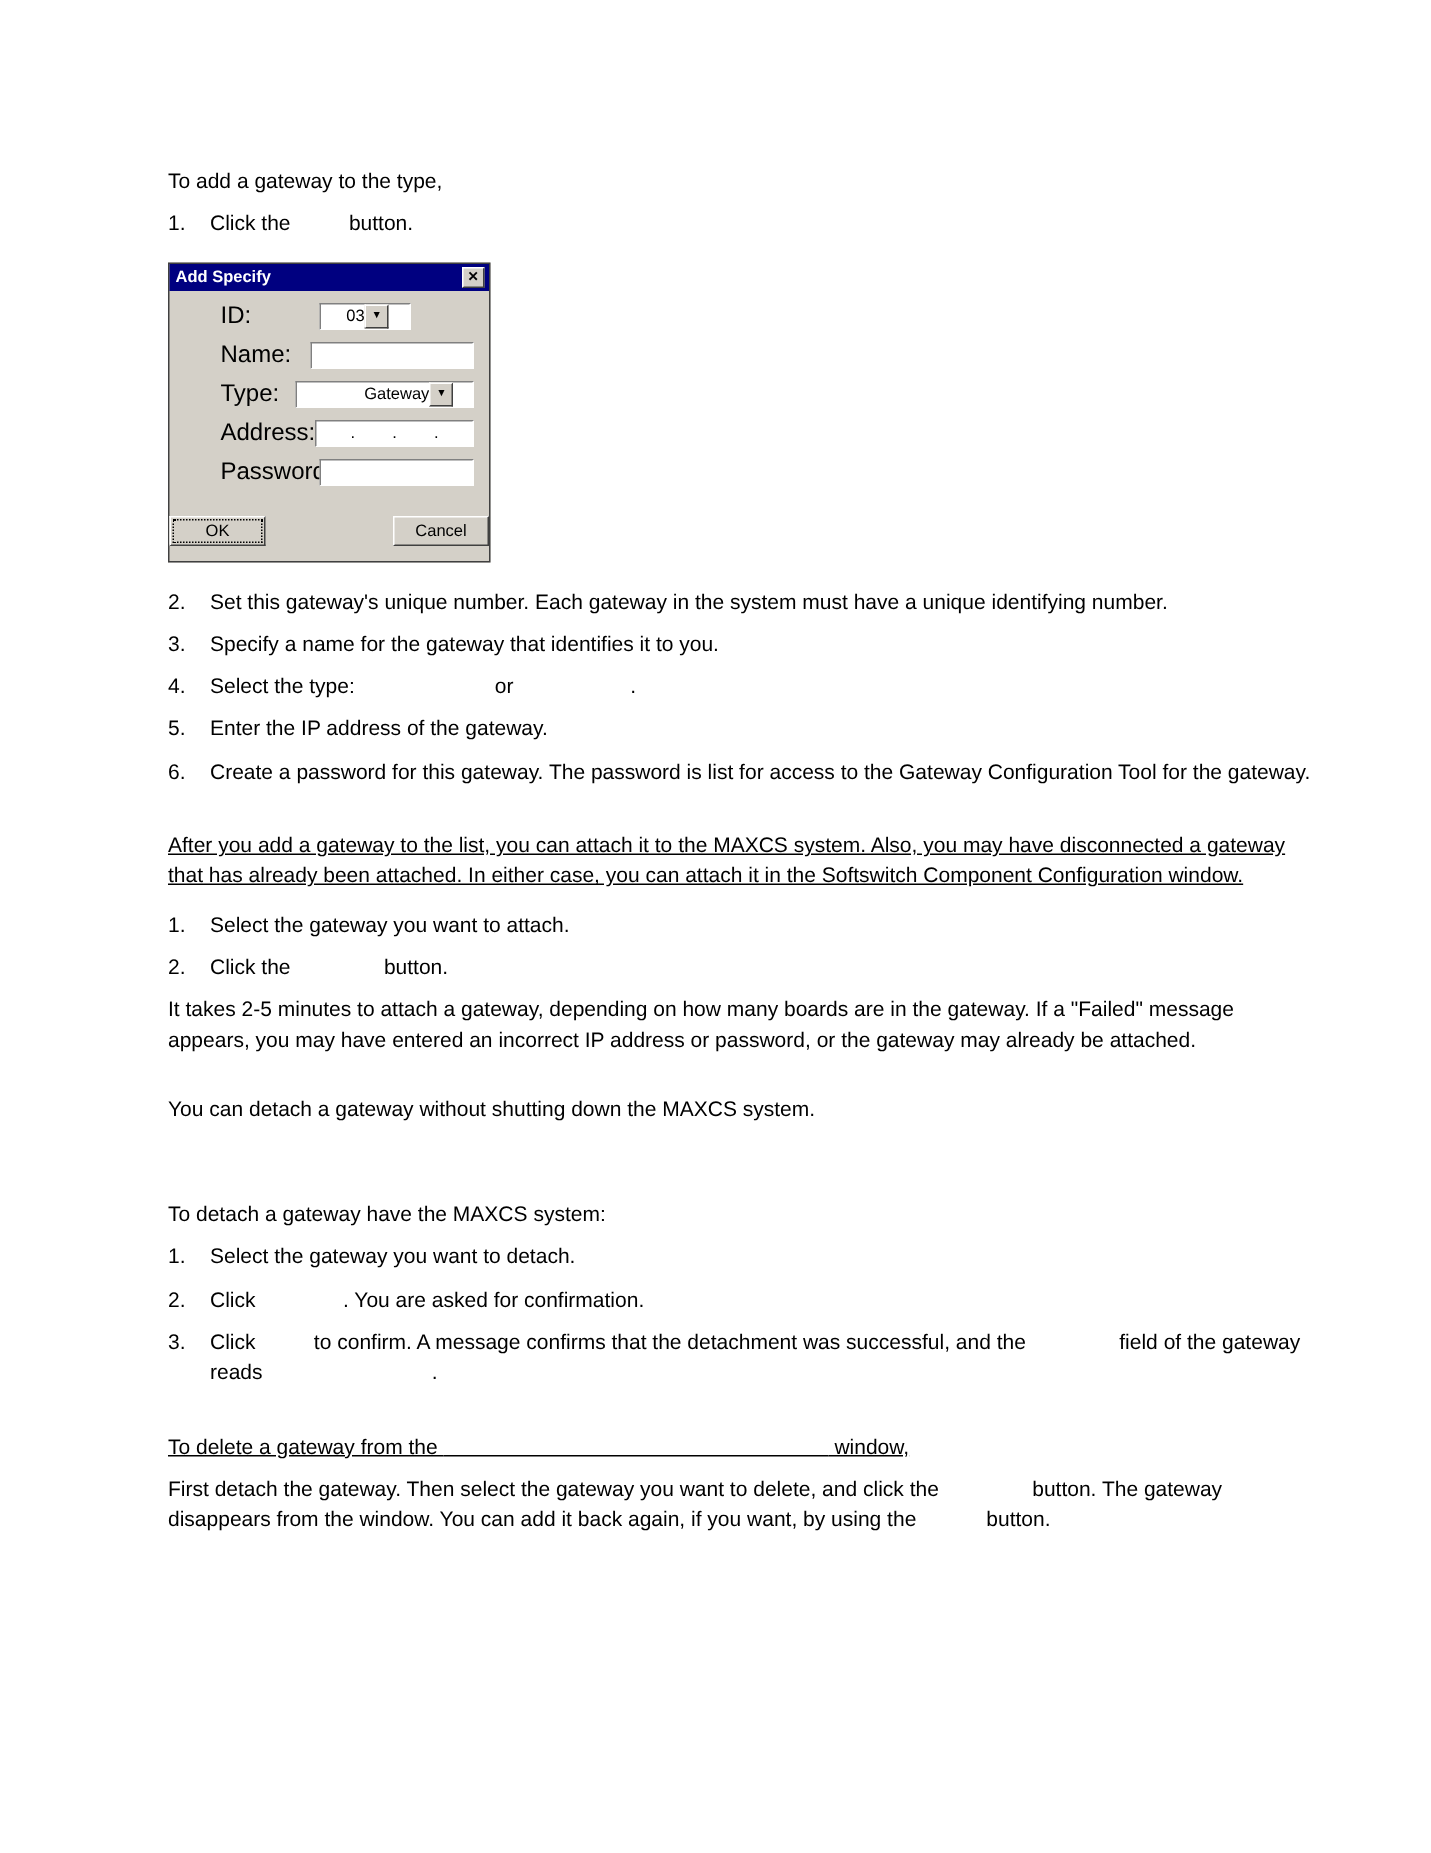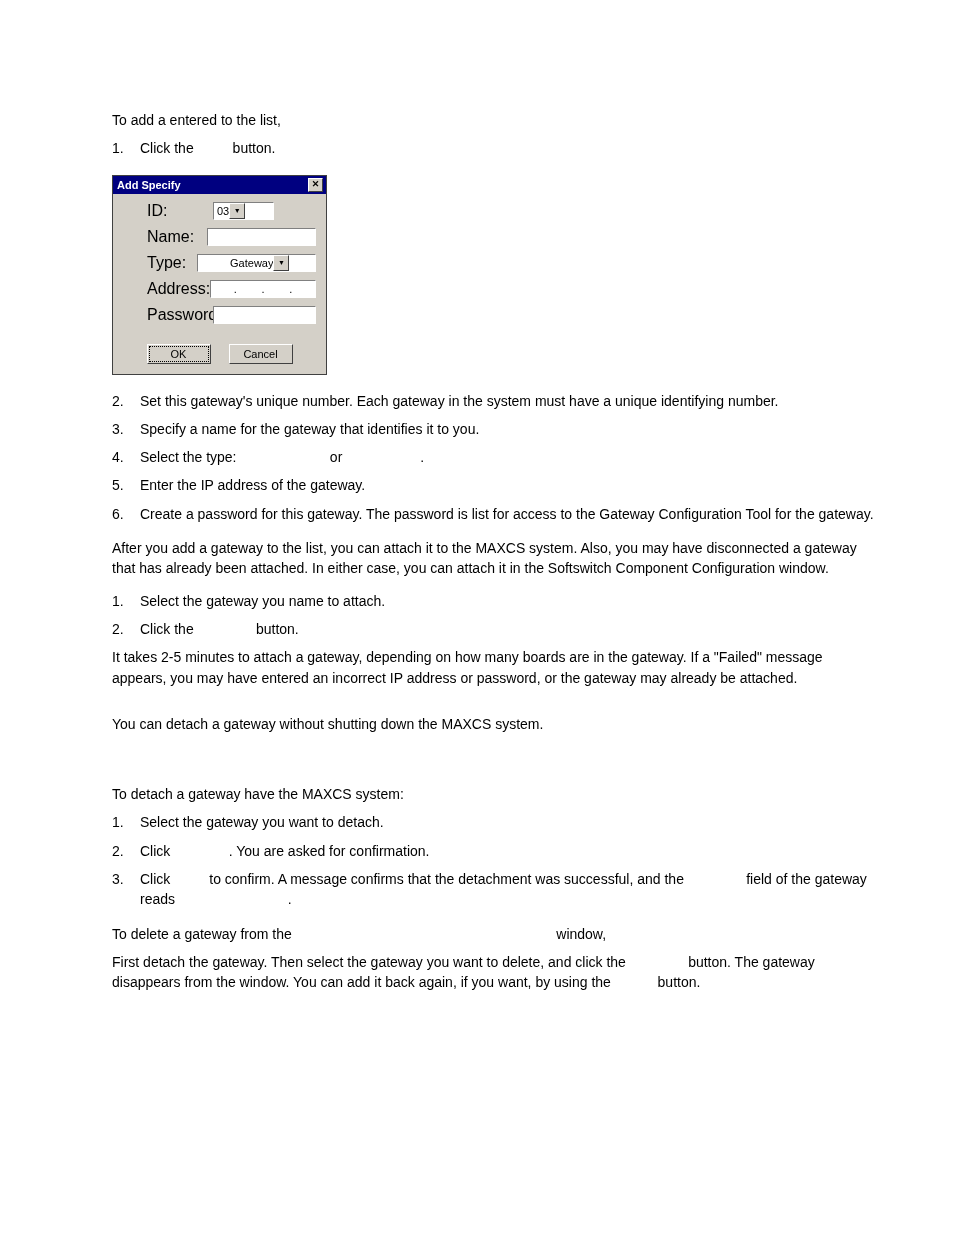--- a/index.html
+++ b/index.html
@@ -14,21 +14,21 @@
   .page {
     padding: 110px 80px 60px 112px;
     width: 762px;
   }
   p { margin: 0 0 8px 0; line-height: 1.45; }
   .num-item { display: flex; margin: 0 0 8px 0; line-height: 1.45; }
   .num { width: 28px; flex-shrink: 0; }
   .num-body { flex: 1; }
   .indent { margin-left: 28px; }
   .para { margin: 0 0 12px 0; line-height: 1.45; }
-  .mt { margin-top: 14px; }
+  .mt { margin-top: 29px; text-decoration: underline; }
   .mt2 { margin-top: 26px; }
 
   
   .dialog {
     width: 213px;
     background: #d4d0c8;
     border: 1px solid #404040;
     margin: 16px 0 16px 0;
     font-size: 11px;
     font-family: Tahoma, Arial, sans-serif;
@@ -62,21 +62,21 @@
   .lbl { width: 66px; font-size: 16px; margin-left: 20px; }
   .select {
     background: #fff;
     border-top: 1px solid #808080;
     border-left: 1px solid #808080;
     border-right: 1px solid #fff;
     border-bottom: 1px solid #fff;
     height: 16px;
     display: flex;
     align-items: center;
-    justify-content: flex-start;
+    justify-content: center;
     padding: 0 0 0 3px;
     font-size: 11px;
   }
   .select.small { width: 56px; }
   .select.full { width: 112px; padding-left: 32px; }
   .dropbtn {
     width: 14px; height: 14px;
     background: #d4d0c8;
     border-top: 1px solid #fff;
     border-left: 1px solid #fff;
@@ -103,42 +103,42 @@
     border-left: 1px solid #808080;
     border-right: 1px solid #fff;
     border-bottom: 1px solid #fff;
     height: 16px;
     width: 112px;
     display:flex; align-items:center; justify-content:space-around;
     font-size: 11px;
   }
   .ipbox span.dot { font-size: 11px; padding: 0 2px; }
   .ipbox span.oct { width: 20px; text-align:center; }
-  .btnrow { display:flex; justify-content:center; gap: 18px; padding: 8px 0 10px 0; }
+  .btnrow { display:flex; justify-content:space-between; gap: 18px; padding: 8px 0 10px 0; }
   .btn {
     width: 62px; height: 18px;
     background: #d4d0c8;
     border-top: 1px solid #fff;
     border-left: 1px solid #fff;
     border-right: 1px solid #404040;
     border-bottom: 1px solid #404040;
     font-size: 11px;
     display:flex; align-items:center; justify-content:center;
     text-align:center;
   }
   .btn.focus {
     outline: 1px dotted #000;
     outline-offset: -3px;
   }
 </style>
 </head>
 <body>
 
 <div class="page">
-  <p>To add a entered to the list,</p>
+  <p>To add a gateway to the type,</p>
 
   <div class="num-item">
     <div class="num">1.</div>
     <div class="num-body"><span>Click the </span><span>&nbsp;&nbsp;&nbsp;&nbsp;&nbsp;&nbsp;&nbsp;&nbsp;</span><span> button.</span></div>
   </div>
 
   <div class="dialog">
     <div class="titlebar">
       <span>Add Specify</span>
       <div class="closebox">✕</div>
@@ -203,21 +203,21 @@
   </div>
   <div class="num-item">
     <div class="num">6.</div>
     <div class="num-body">Create a password for this gateway. The password is list for access to the Gateway Configuration Tool for the gateway.</div>
   </div>
 
   <p class="para mt">After you add a gateway to the list, you can attach it to the MAXCS system. Also, you may have disconnected a gateway that has already been attached. In either case, you can attach it in the Softswitch Component Configuration window.</p>
 
   <div class="num-item">
     <div class="num">1.</div>
-    <div class="num-body">Select the gateway you name to attach.</div>
+    <div class="num-body">Select the gateway you want to attach.</div>
   </div>
   <div class="num-item">
     <div class="num">2.</div>
     <div class="num-body"><span>Click the </span><span>&nbsp;&nbsp;&nbsp;&nbsp;&nbsp;&nbsp;&nbsp;&nbsp;&nbsp;&nbsp;&nbsp;&nbsp;&nbsp;&nbsp;</span><span> button.</span></div>
   </div>
   <p class="para indent">It takes 2-5 minutes to attach a gateway, depending on how many boards are in the gateway. If a "Failed" message appears, you may have entered an incorrect IP address or password, or the gateway may already be attached.</p>
 
   <p class="para mt2" style="">You can detach a gateway without shutting down the MAXCS system.</p>
 
   <p class="mt2" style="margin-top:50px;">To detach a gateway have the MAXCS system:</p>

